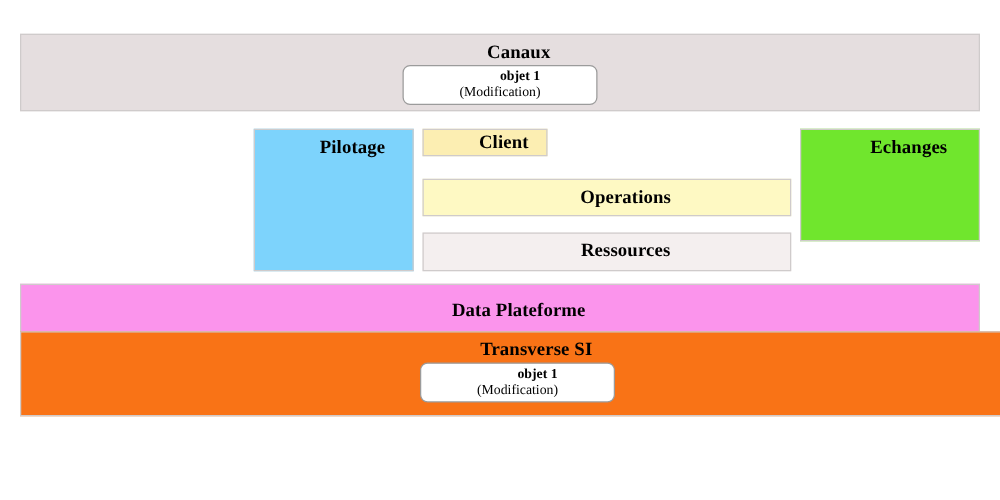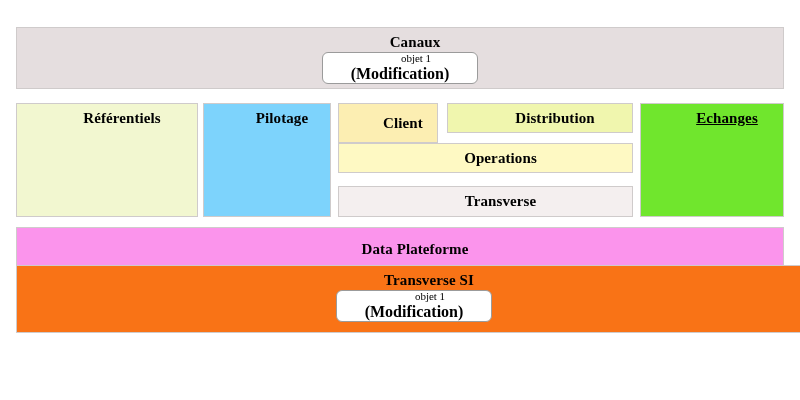--- a/index.html
+++ b/index.html
@@ -61,82 +61,76 @@
     border: 1px solid #9b9b9b;
     border-radius: 6px;
     display: flex;
     flex-direction: column;
     align-items: center;
     justify-content: center;
     line-height: 1.15;
   }
   .obj-name {
     font-size: 11px;
-    font-weight: normal;
+    font-weight: bold;
     margin-left: 32px;
   }
   .obj-state {
-    font-size: 16px;
-    font-weight: bold;
+    font-size: 11px;
+    font-weight: normal;
   }
 
   
   #canaux        { left:16px;  top:27px;  width:768px; height:62px;  background:#e5dedf; }
   #canaux .obj-card { top:24px; }
 
   #referentiels  { left:16px;  top:103px; width:182px; height:114px; background:#f2f7d0; }
   #pilotage      { left:203px; top:103px; width:128px; height:114px; background:#7dd3fc; }
 
-  #client        { left:338px; top:103px; width:100px; height:40px;  background:#fceeb2;align-items:center; }
+  #client        { left:338px; top:103px; width:100px; height:22px;  background:#fceeb2;align-items:center; }
   #distribution  { left:447px; top:103px; width:186px; height:30px;  background:#f0f6ae; }
   #operations    { left:338px; top:143px; width:295px; height:30px;  background:#fef9c3; }
   #ressources    { left:338px; top:186px; width:295px; height:31px;  background:#f4efef; }
 
-  #echanges      { left:640px; top:103px; width:144px; height:114px; background:#70e62d;text-decoration:underline; }
+  #echanges      { left:640px; top:103px; width:144px; height:90px; background:#70e62d; }
 
   #dataplateforme{ left:16px;  top:227px; width:768px; height:44px;  background:#fb94ec; }
 
   #transverse    { left:16px;  top:265px; width:796px; height:68px;  background:#f97316; }
   #transverse .obj-card { top:24px; }
 </style>
 </head>
 <body>
 
 <div id="canvas">
 
   <div class="block" id="canaux">
     <div class="block-title">Canaux</div>
     <div class="obj-card">
       <div class="obj-name">objet 1</div>
       <div class="obj-state">(Modification)</div>
     </div>
   </div>
 
-  <div class="block" id="referentiels">
-    <div class="block-title">Référentiels</div>
-  </div>
 
   <div class="block" id="pilotage">
     <div class="block-title">Pilotage</div>
   </div>
 
   <div class="block band" id="client">
     <div class="block-title">Client</div>
   </div>
 
-  <div class="block band" id="distribution">
-    <div class="block-title">Distribution</div>
-  </div>
 
   <div class="block band" id="operations">
     <div class="block-title">Operations</div>
   </div>
 
   <div class="block band" id="ressources">
-    <div class="block-title">Transverse</div>
+    <div class="block-title">Ressources</div>
   </div>
 
   <div class="block" id="echanges">
     <div class="block-title">Echanges</div>
   </div>
 
   <div class="block band" id="dataplateforme">
     <div class="block-title">Data Plateforme</div>
   </div>
 

